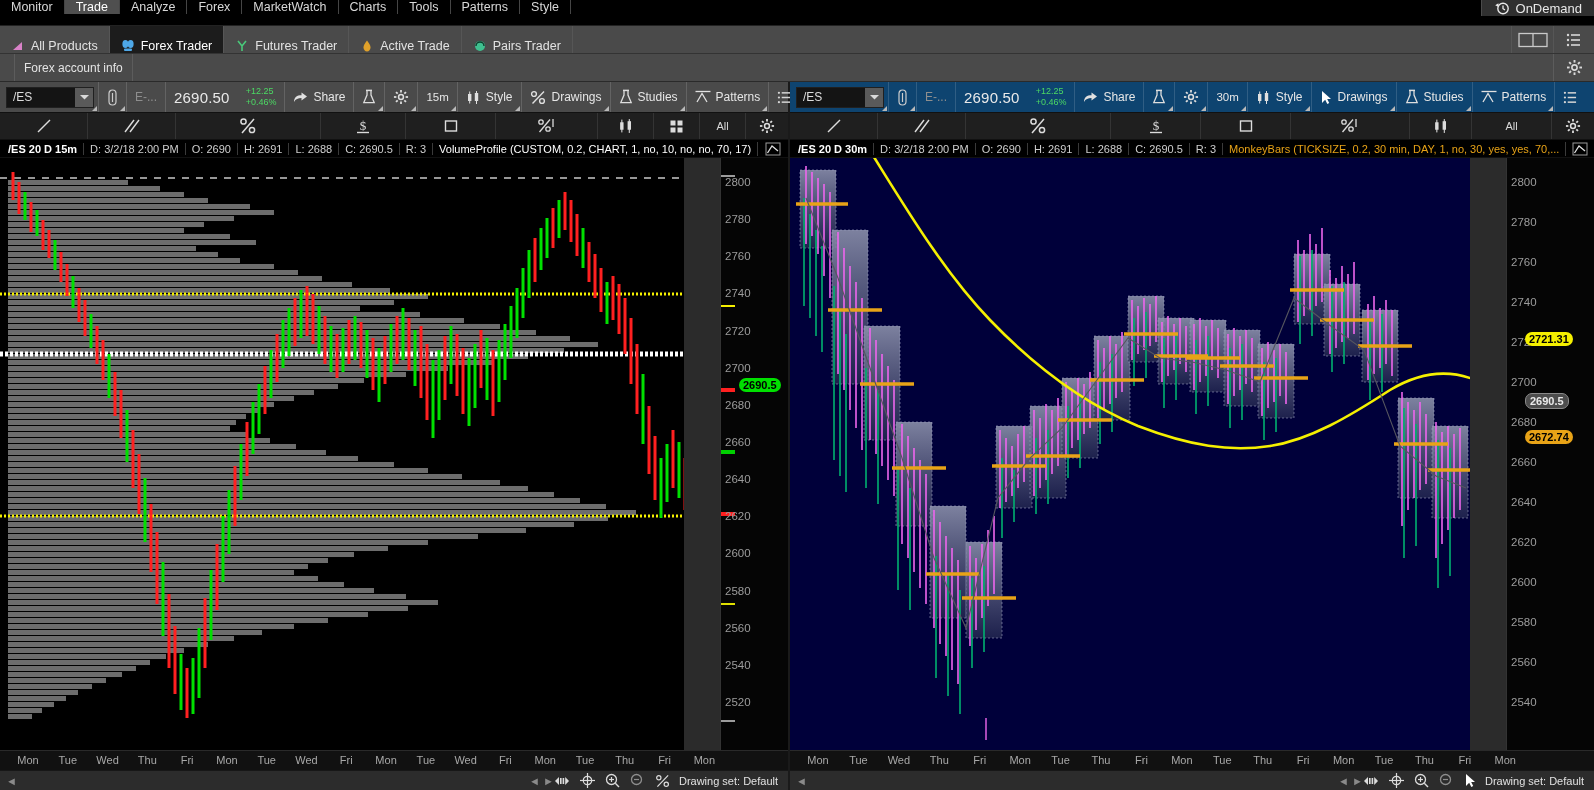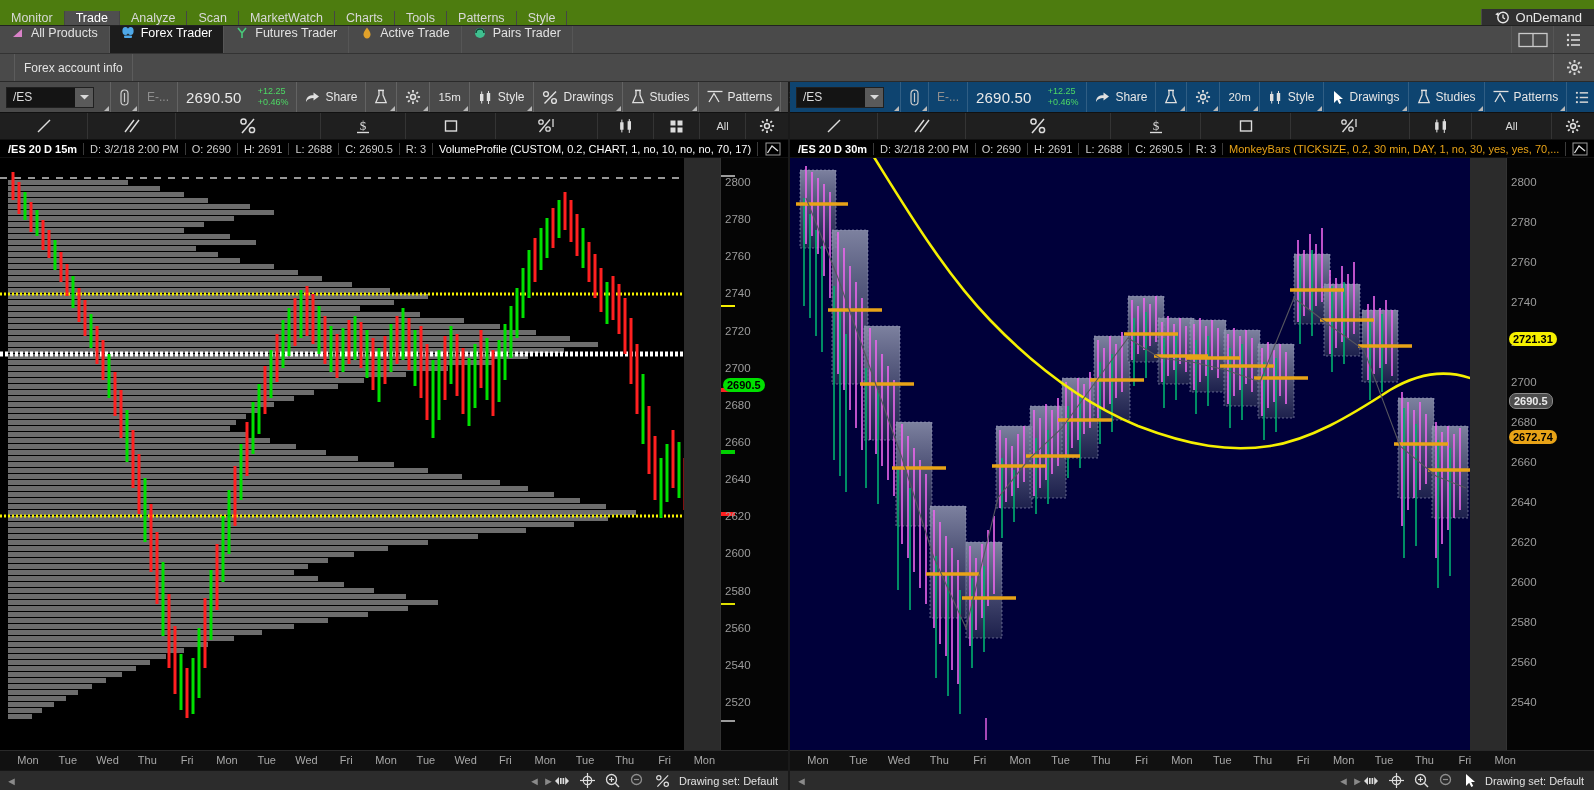--- a/index.html
+++ b/index.html
@@ -6,42 +6,42 @@
   html,body { background:#2b2b2b; }
   body {
     width:1594px; height:790px;
     font-family:"Liberation Sans", sans-serif;
     font-size:12px; color:#d5d5d5;
     overflow:hidden; position:relative;
   }
 
   
   .menubar {
-    height:26px; background:#4d7c0f; display:flex; align-items:flex-end;
+    height:26px; background:#000000; display:flex; align-items:flex-start;
     border-bottom:1px solid #222;
   }
   .menubar .mi {
     padding:0 11px; display:flex; align-items:center; font-size:12.5px;
     color:#d8d8d8; border-right:1px solid #454545;
   }
   .menubar .mi.active { background:#4f4f4f; color:#fff; }
   .menubar .spacer { flex:1; border-right:none; }
   .ondemand {
     display:flex; align-items:center; gap:6px; padding:0 12px;
     background:#303030; color:#e8e8e8; font-size:13px;
     border-left:1px solid #4a4a4a;
   }
 
   
   .subbar {
     height:28px; background:#4a4a4a; display:flex; align-items:stretch;
     border-bottom:1px solid #333;
   }
   .subbar .st {
-    display:flex; align-items:flex-start; gap:6px; padding:0 11px;
+    display:flex; align-items:flex-end; gap:6px; padding:0 11px;
     font-size:12.5px; color:#e2e2e2; border-right:1px solid #565656;
   }
   .subbar .st.active { background:#1c1c1c; color:#fff; }
   .subbar .grow { flex:1; border-right:1px solid #565656; }
   .subbar .iconcell {
     width:42px; display:flex; align-items:center; justify-content:center;
     border-right:1px solid #565656; position:relative;
   }
   .subbar .iconcell.last { border-right:none; width:40px; }
 
@@ -77,21 +77,21 @@
     padding:0 8px; border-right:1px solid rgba(255,255,255,.14);
     position:relative; white-space:nowrap;
   }
   .ctoolbar .cell.corner::after {
     content:""; position:absolute; right:1px; bottom:1px;
     border-left:5px solid transparent; border-bottom:5px solid #b9b9b9;
   }
   .symbolbox {
     width:88px; height:21px; background:#141414; border:1px solid #202020;
     display:flex; align-items:center; padding-left:6px; color:#dedede;
-    font-size:12px; margin:0 12px 0 2px; position:relative;
+    font-size:12px; margin:0 0 0 2px; position:relative;
   }
   .symbolbox .caret {
     position:absolute; right:0; top:0; bottom:0; width:18px;
     background:#5a5a5a; display:flex; align-items:center; justify-content:center;
   }
   .lastpx { font-size:15px; color:#e9e9e9; letter-spacing:.2px; }
   .chg { display:flex; flex-direction:column; font-size:9px; color:#4cd964; line-height:1.25; }
   .tfbtn { font-size:11.5px; }
   .dim { color:#8e8e8e; }
 
@@ -126,21 +126,21 @@
     width:68px; background:#050505; position:relative;
     border-left:1px solid #333;
     margin-left:36px;
   }
   .pane.right .axis { width:88px; }
   .axis .tick {
     position:absolute; left:4px; font-size:11.5px; color:#9c9c9c;
     transform:translateY(-50%);
   }
   .axis .marker {
-    position:absolute; left:2px; font-size:11px; padding:1px 4px;
+    position:absolute; left:18px; font-size:11px; padding:1px 4px;
     border-radius:7px; transform:translateY(-50%); white-space:nowrap;
     font-weight:bold;
   }
   .marker.green { background:#00e000; color:#000; }
   .marker.gray  { background:#4d4d4d; color:#eaeaea; border:1px solid #8a8a8a; }
   .marker.yellow{ background:#f5f000; color:#000; }
   .marker.gold  { background:#e8a317; color:#000; }
 
   .axline { position:absolute; left:0; width:14px; height:4px; transform:translateY(-50%); }
 
@@ -164,21 +164,21 @@
 
   svg { display:block; }
 </style>
 </head>
 <body>
 
 <div class="menubar">
   <div class="mi">Monitor</div>
   <div class="mi active">Trade</div>
   <div class="mi">Analyze</div>
-  <div class="mi">Scan</div>
+  <div class="mi">Forex</div>
   <div class="mi">MarketWatch</div>
   <div class="mi">Charts</div>
   <div class="mi">Tools</div>
   <div class="mi">Patterns</div>
   <div class="mi">Style</div>
   <div class="mi spacer"></div>
   <div class="ondemand">
     <svg width="16" height="16" viewBox="0 0 16 16">
       <circle cx="9" cy="8.5" r="5.2" fill="none" stroke="#e8e8e8" stroke-width="1.4"></circle>
       <path d="M9 5.6v3.1l2 1.2" stroke="#e8e8e8" stroke-width="1.3" fill="none"></path>
@@ -835,21 +835,21 @@
               <line x1="8.5" y1="13.4" x2="8.5" y2="16"></line>
             <line x1="1" y1="8.5" x2="3.6" y2="8.5"></line>
               <line x1="13.4" y1="8.5" x2="16" y2="8.5"></line>
             <line x1="3.2" y1="3.2" x2="5" y2="5"></line>
               <line x1="12" y1="12" x2="13.8" y2="13.8"></line>
             <line x1="13.8" y1="3.2" x2="12" y2="5"></line>
               <line x1="5" y1="12" x2="3.2" y2="13.8"></line>
           </g>
         </svg>
       </div>
-      <div class="cell corner tfbtn">20m</div>
+      <div class="cell corner tfbtn">30m</div>
       <div class="cell corner">
         <svg width="15" height="15" viewBox="0 0 15 15">
           <g fill="#e0e0e0">
               <rect x="2" y="4" width="3.4" height="7"></rect>
               <rect x="3.2" y="1.5" width="1" height="12"></rect>
           <rect x="8.8" y="3" width="3.4" height="8"></rect>
               <rect x="10" y="1" width="1" height="13"></rect>
             </g>
         </svg>
         <span>Style</span>

